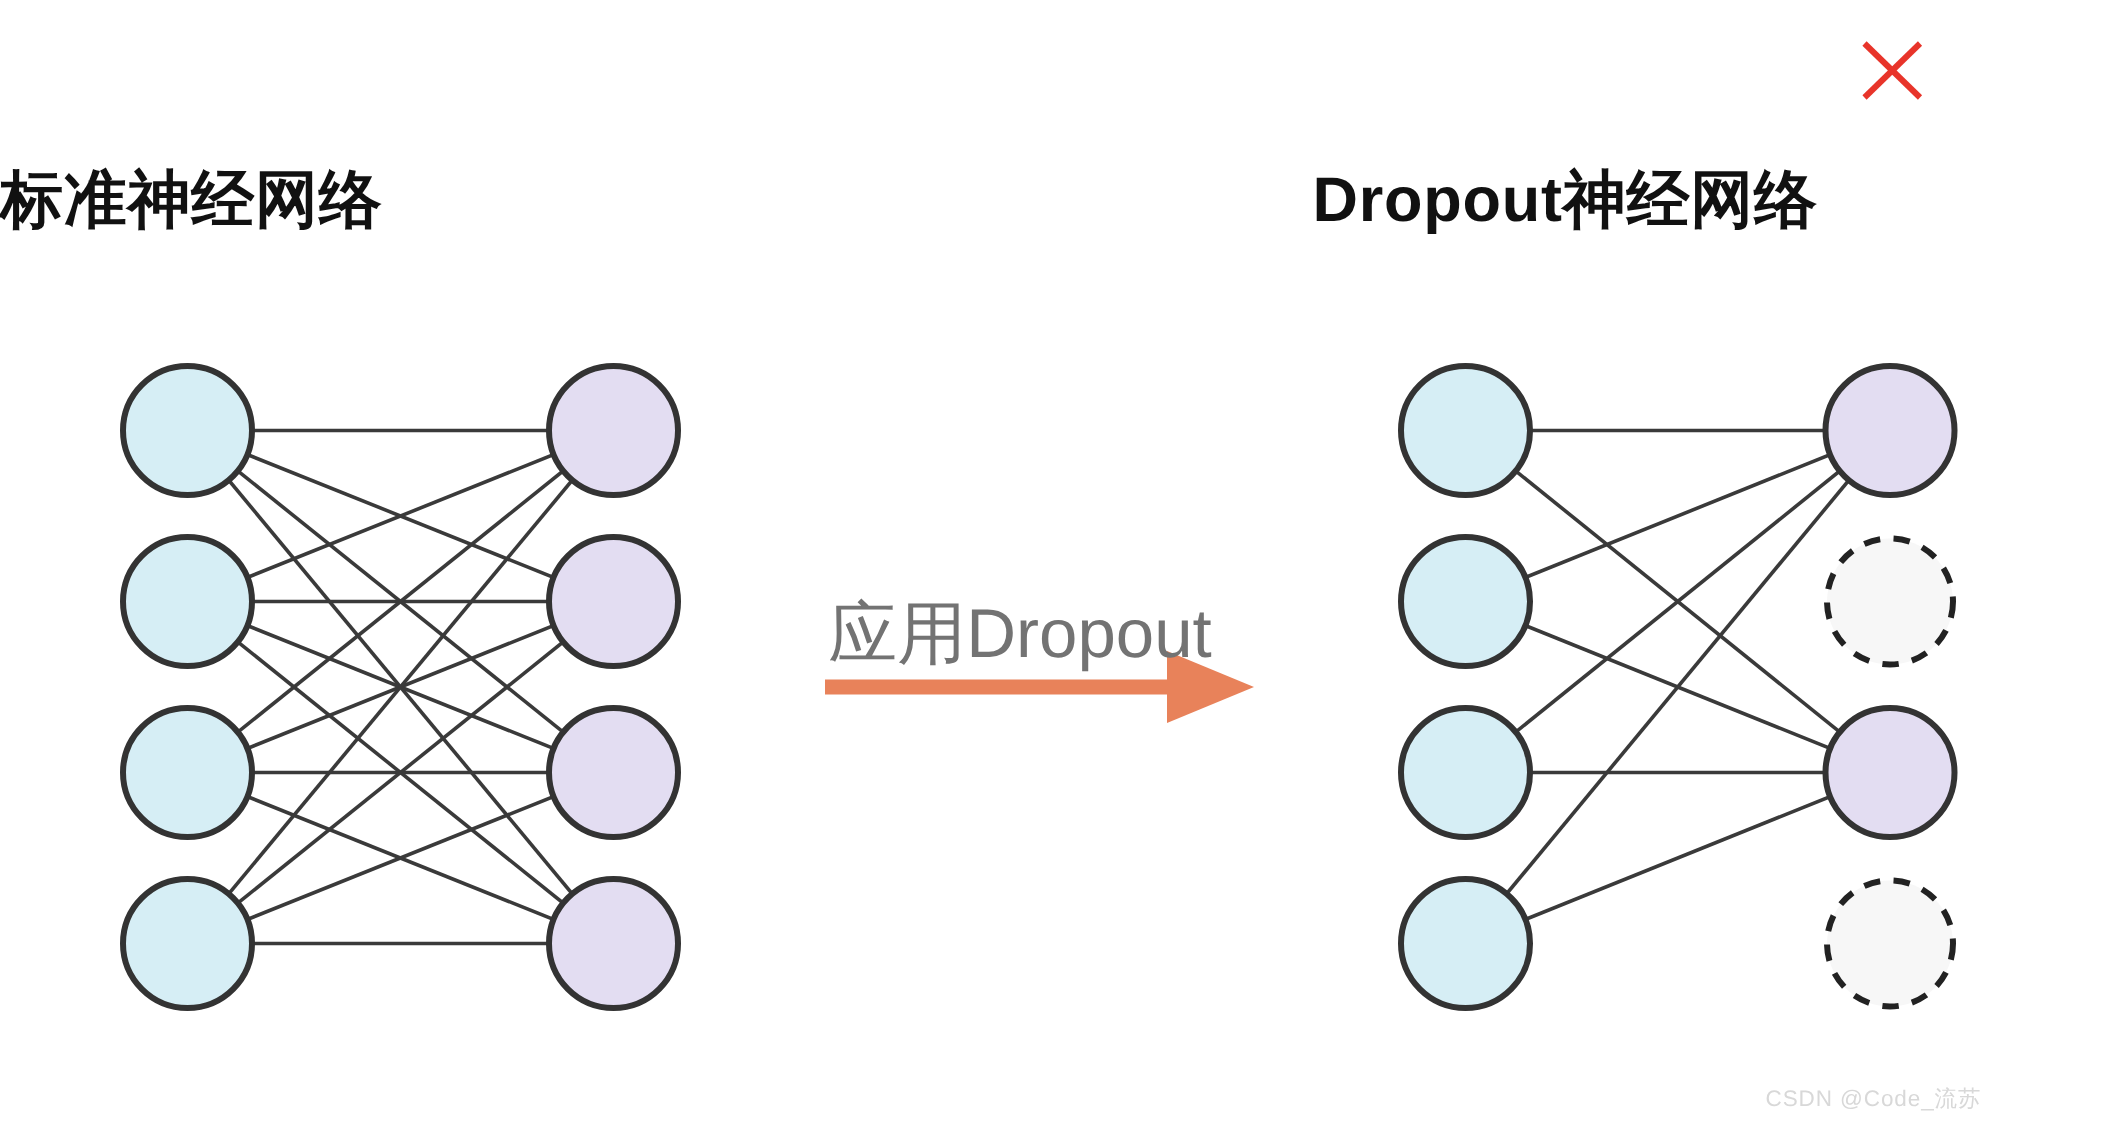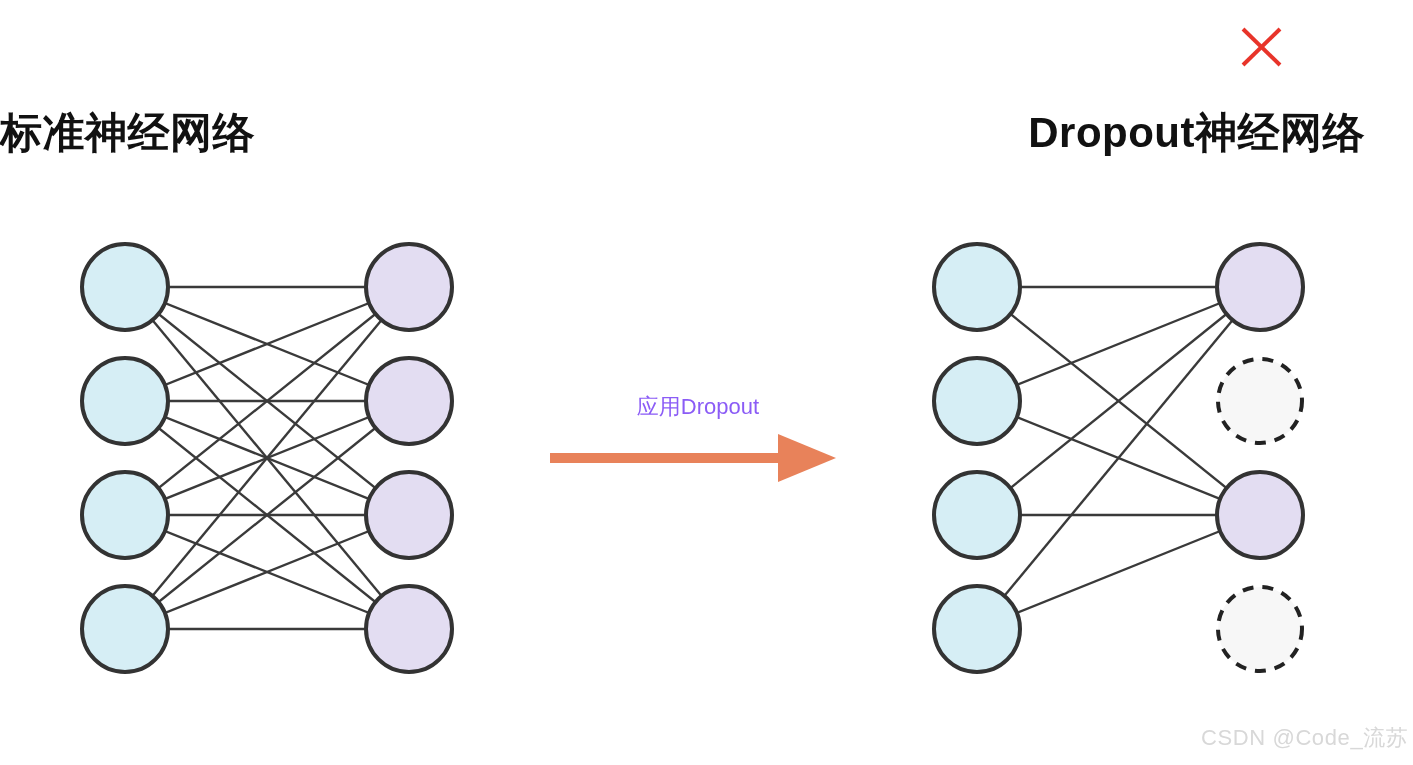--- a/index.html
+++ b/index.html
@@ -34,37 +34,36 @@
   }
   #title-left {
     left: 0;
     top: 105px;
     width: 536px;
   }
   #title-right {
     left: 875px;
     top: 105px;
     width: 490px;
-    text-align: right;
+    text-align: left;
   }
   #arrow-label {
-    left: 554px;
+    left: 536px;
     top: 392px;
     width: 288px;
     text-align: center;
-    font-size: 22px;
-    color: #8b5cf6;
+    font-size: 46px;
+    color: #737373;
   }
   #watermark {
     left: 1177px;
     top: 723px;
-    font-size: 22px;
+    font-size: 15px;
     color: #d8d8d8;
     letter-spacing: 0.6px;
-    margin-left: 24px;
   }
 </style>
 </head>
 <body>
 
 <svg id="canvas" viewBox="0 0 1413 765" xmlns="http://www.w3.org/2000/svg">
 
   <rect x="0" y="0" width="1413" height="765" fill="#ffffff"></rect>
 
   <g stroke="#3a3a3a" stroke-width="2.4" fill="none">

